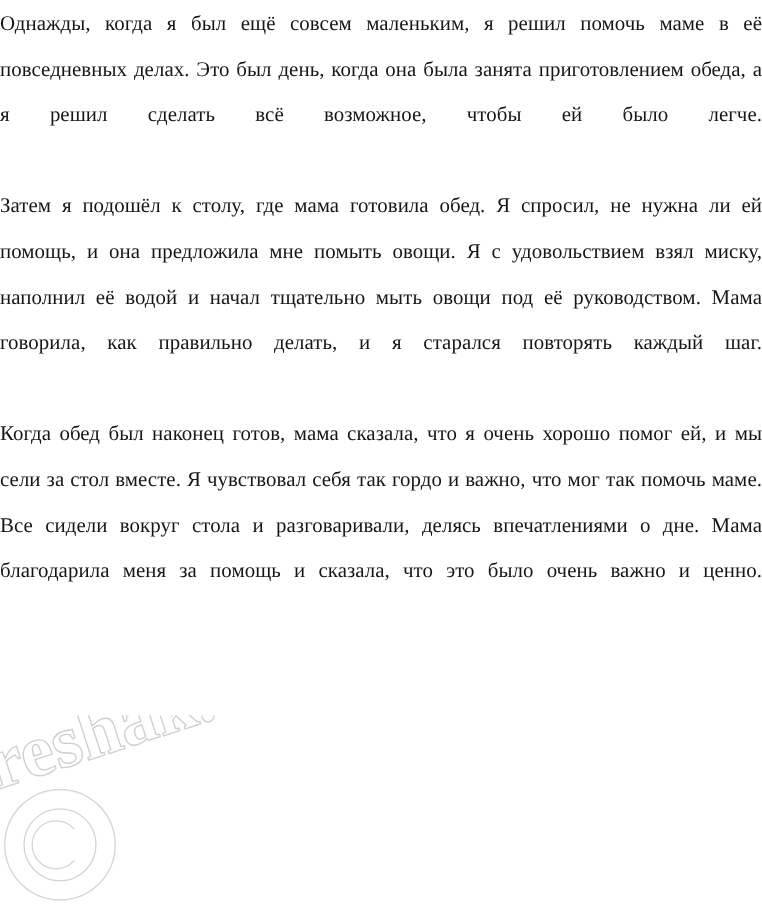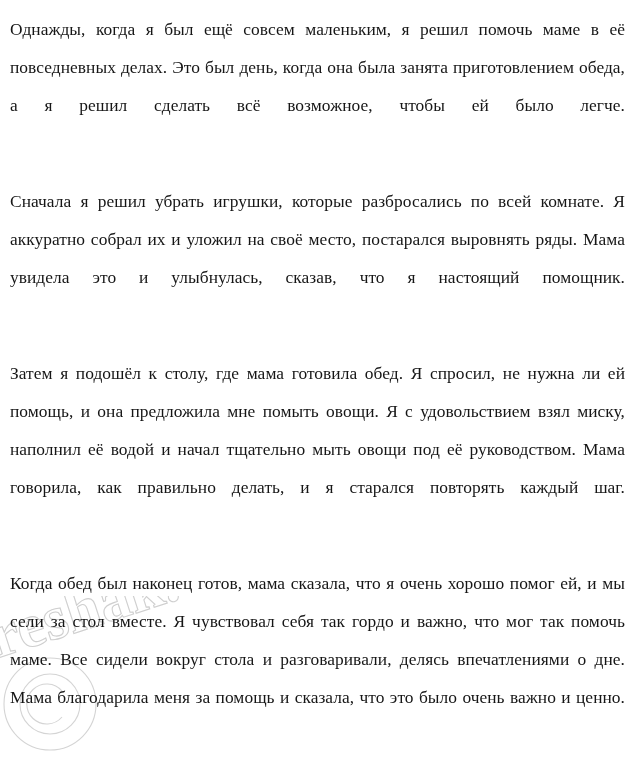--- a/index.html
+++ b/index.html
@@ -47,21 +47,21 @@
 
   
   #content {
     position: relative;
     z-index: 1;
     padding: 0;
   }
 
   p.para {
     margin: 0;
-    padding: 10px;
+    padding: 0;
     font-size: 17.4px;
     line-height: 38px;
     color: #161616;
     text-align: justify;
     text-justify: inter-word;
     letter-spacing: 0.05px;
     word-spacing: 0.3px;
     -webkit-font-smoothing: none;
   }
 
@@ -83,18 +83,17 @@
         <circle class="wm-ring" cx="58" cy="108" r="46"></circle>
         <circle class="wm-ring" cx="58" cy="108" r="30"></circle>
         <path class="wm-ring" d="M70 95 a20 20 0 1 0 0 26" stroke-width="4"></path>
       </g>
       <text class="wm-text" x="6" y="62" font-size="62" transform="rotate(-18 6 62)">reshak.ru</text>
     </svg>
   </div>
 
   <div id="content">
     <p class="para">Однажды, когда я был ещё совсем маленьким, я решил помочь маме в её повседневных делах. Это был день, когда она была занята приготовлением обеда, а я решил сделать всё возможное, чтобы ей было легче.</p>
-    <p class="para">Сначала я решил убрать игрушки, которые разбросались по всей комнате. Я аккуратно собрал их и уложил на своё место, постарался выровнять ряды. Мама увидела это и улыбнулась, сказав, что я настоящий помощник.</p>
     <p class="para">Затем я подошёл к столу, где мама готовила обед. Я спросил, не нужна ли ей помощь, и она предложила мне помыть овощи. Я с удовольствием взял миску, наполнил её водой и начал тщательно мыть овощи под её руководством. Мама говорила, как правильно делать, и я старался повторять каждый шаг.</p>
     <p class="para">Когда обед был наконец готов, мама сказала, что я очень хорошо помог ей, и мы сели за стол вместе. Я чувствовал себя так гордо и важно, что мог так помочь маме. Все сидели вокруг стола и разговаривали, делясь впечатлениями о дне. Мама благодарила меня за помощь и сказала, что это было очень важно и ценно.</p>
   </div>
 
 </div>
 
 </body></html>

